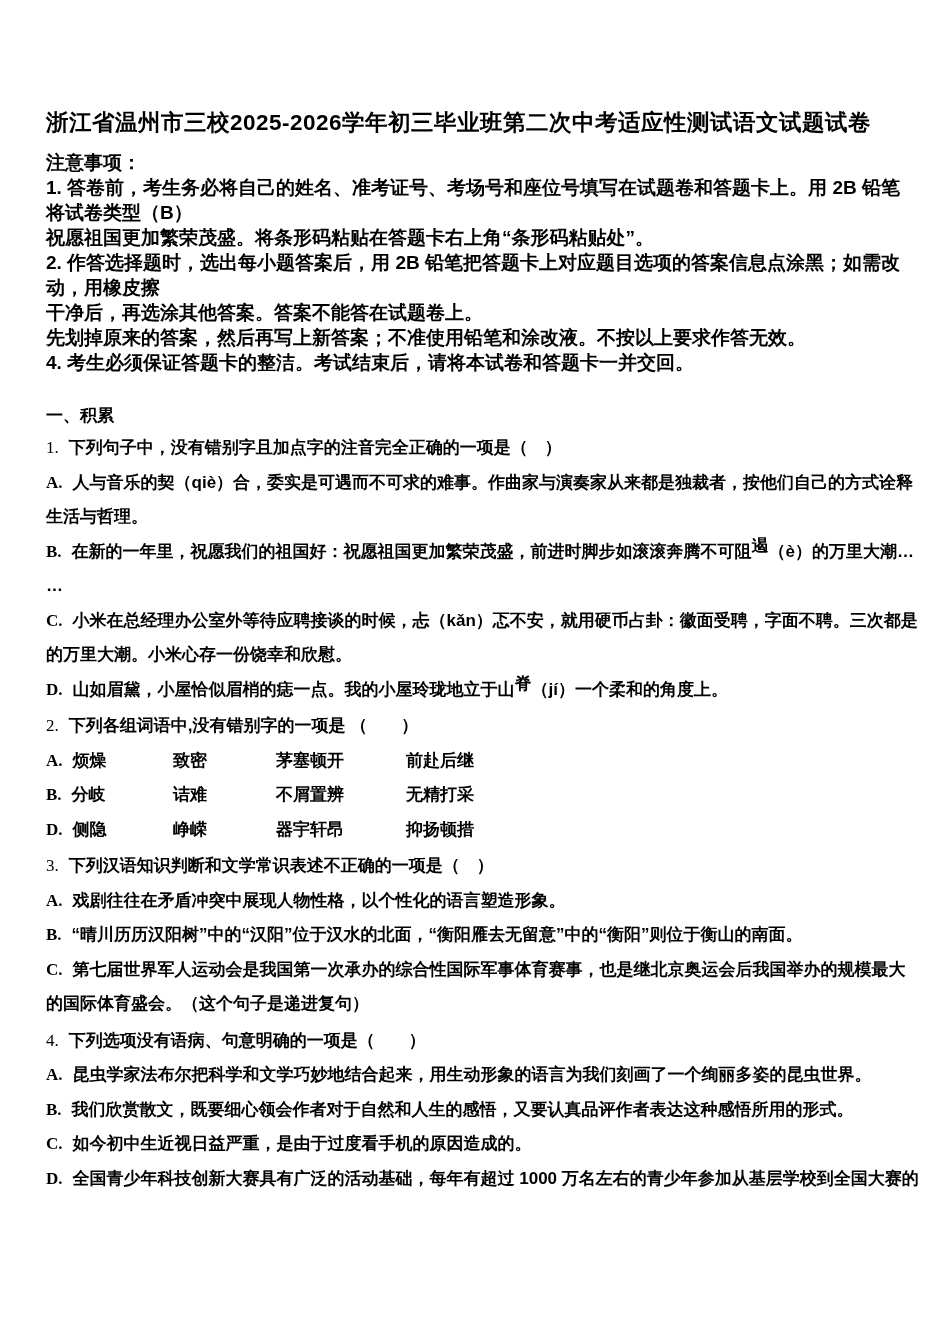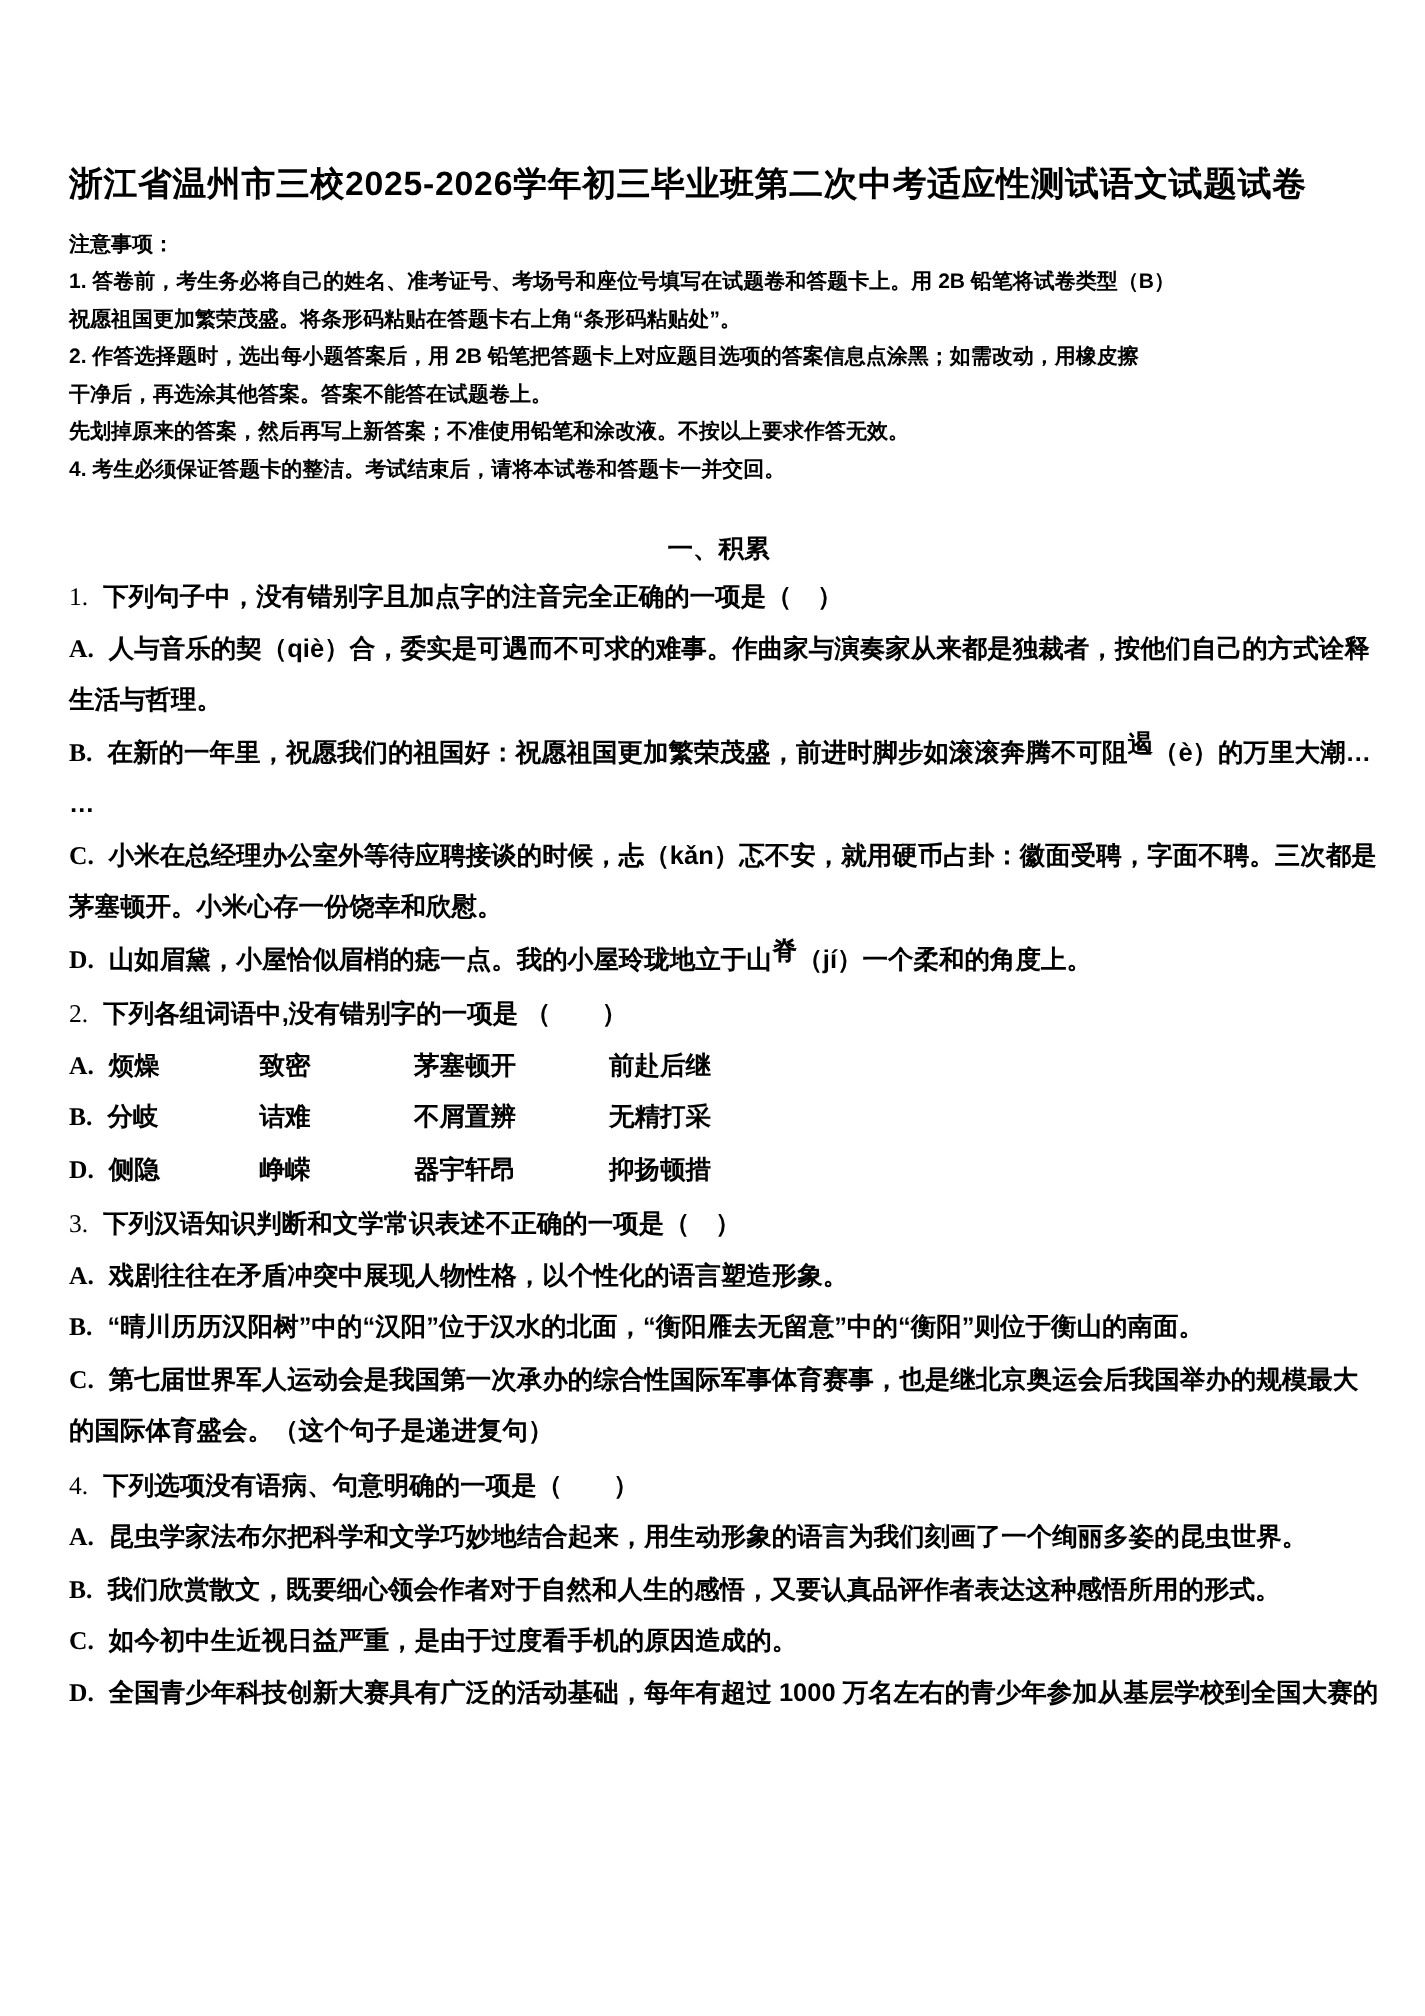--- a/index.html
+++ b/index.html
@@ -23,30 +23,29 @@
   .title {
     margin: 0;
     padding-top: 106px;
     font-size: 22.5px;
     line-height: 34px;
     font-weight: 800;
     letter-spacing: 0.5px;
   }
   .notice { margin-top: 10px; }
   .nline {
-    font-size: 14px;
+    font-size: 19px;
     line-height: 25px;
     font-weight: 700;
   }
   .section-heading {
     margin-top: 28px;
     font-size: 17px;
     line-height: 26px;
     font-weight: 800;
-    text-align: center;
   }
   .qline {
     font-size: 17px;
     line-height: 34.5px;
     font-weight: 700;
     white-space: nowrap;
   }
   .stem { margin-top: 2px; }
   .qnum {
     font-family: "Liberation Serif", "DejaVu Serif", serif;
@@ -94,21 +93,21 @@
     <span class="letter">A.</span><span>人与音乐的契（qiè）合，委实是可遇而不可求的难事。作曲家与演奏家从来都是独裁者，按他们自己的方式诠释</span>
   </div>
   <div class="qline">生活与哲理。</div>
   <div class="qline">
     <span class="letter">B.</span><span>在新的一年里，祝愿我们的祖国好：祝愿祖国更加繁荣茂盛，前进时脚步如滚滚奔腾不可阻</span><span class="raised">遏</span><span>（è）的万里大潮…</span>
   </div>
   <div class="qline">…</div>
   <div class="qline">
     <span class="letter">C.</span><span>小米在总经理办公室外等待应聘接谈的时候，忐（kǎn）忑不安，就用硬币占卦：徽面受聘，字面不聘。三次都是</span>
   </div>
-  <div class="qline">茅塞顿开。小米心存一份饶幸和欣慰。</div>
+  <div class="qline">的万里大潮。小米心存一份饶幸和欣慰。</div>
   <div class="qline">
     <span class="letter">D.</span><span>山如眉黛，小屋恰似眉梢的痣一点。我的小屋玲珑地立于山</span><span class="raised">脊</span><span>（jí）一个柔和的角度上。</span>
   </div>
 
   <div class="qline stem">
     <span class="qnum">2.</span><span>下列各组词语中,没有错别字的一项是 （　　）</span>
   </div>
   <div class="qline">
     <span class="cell c1"><span class="letter">A.</span><span>烦燥</span></span><span class="cell c2">致密</span><span class="cell c3">茅塞顿开</span><span class="cell c4">前赴后继</span>
   </div>

